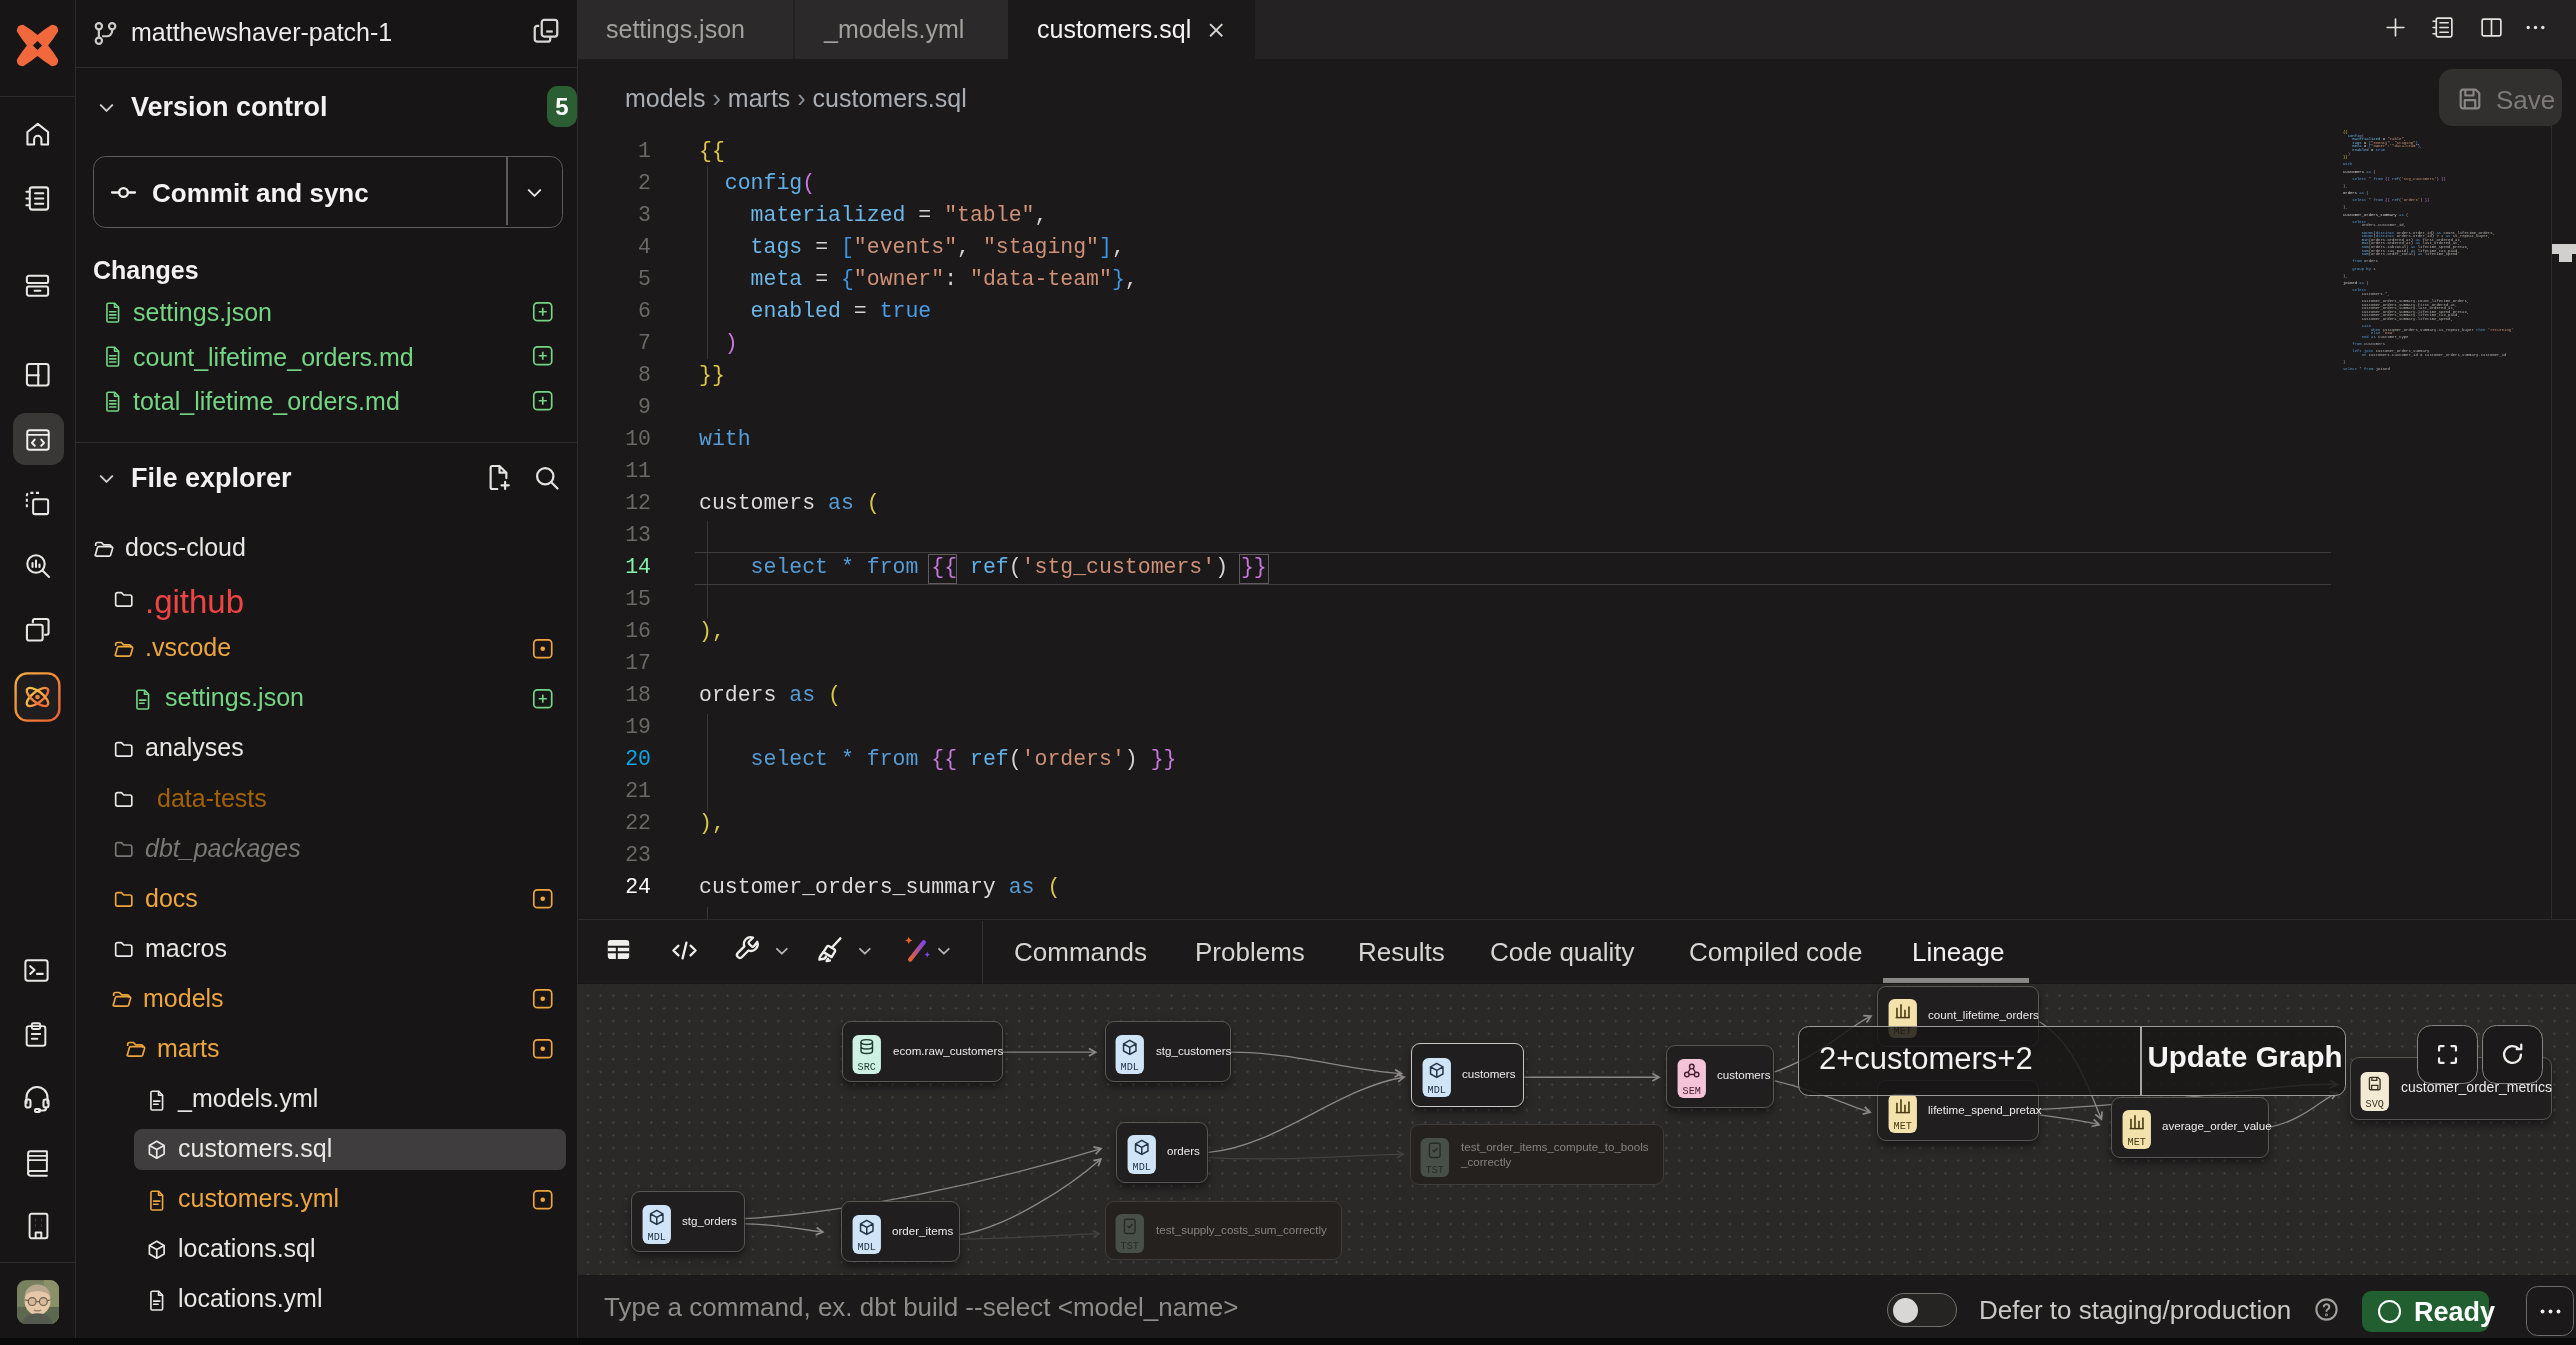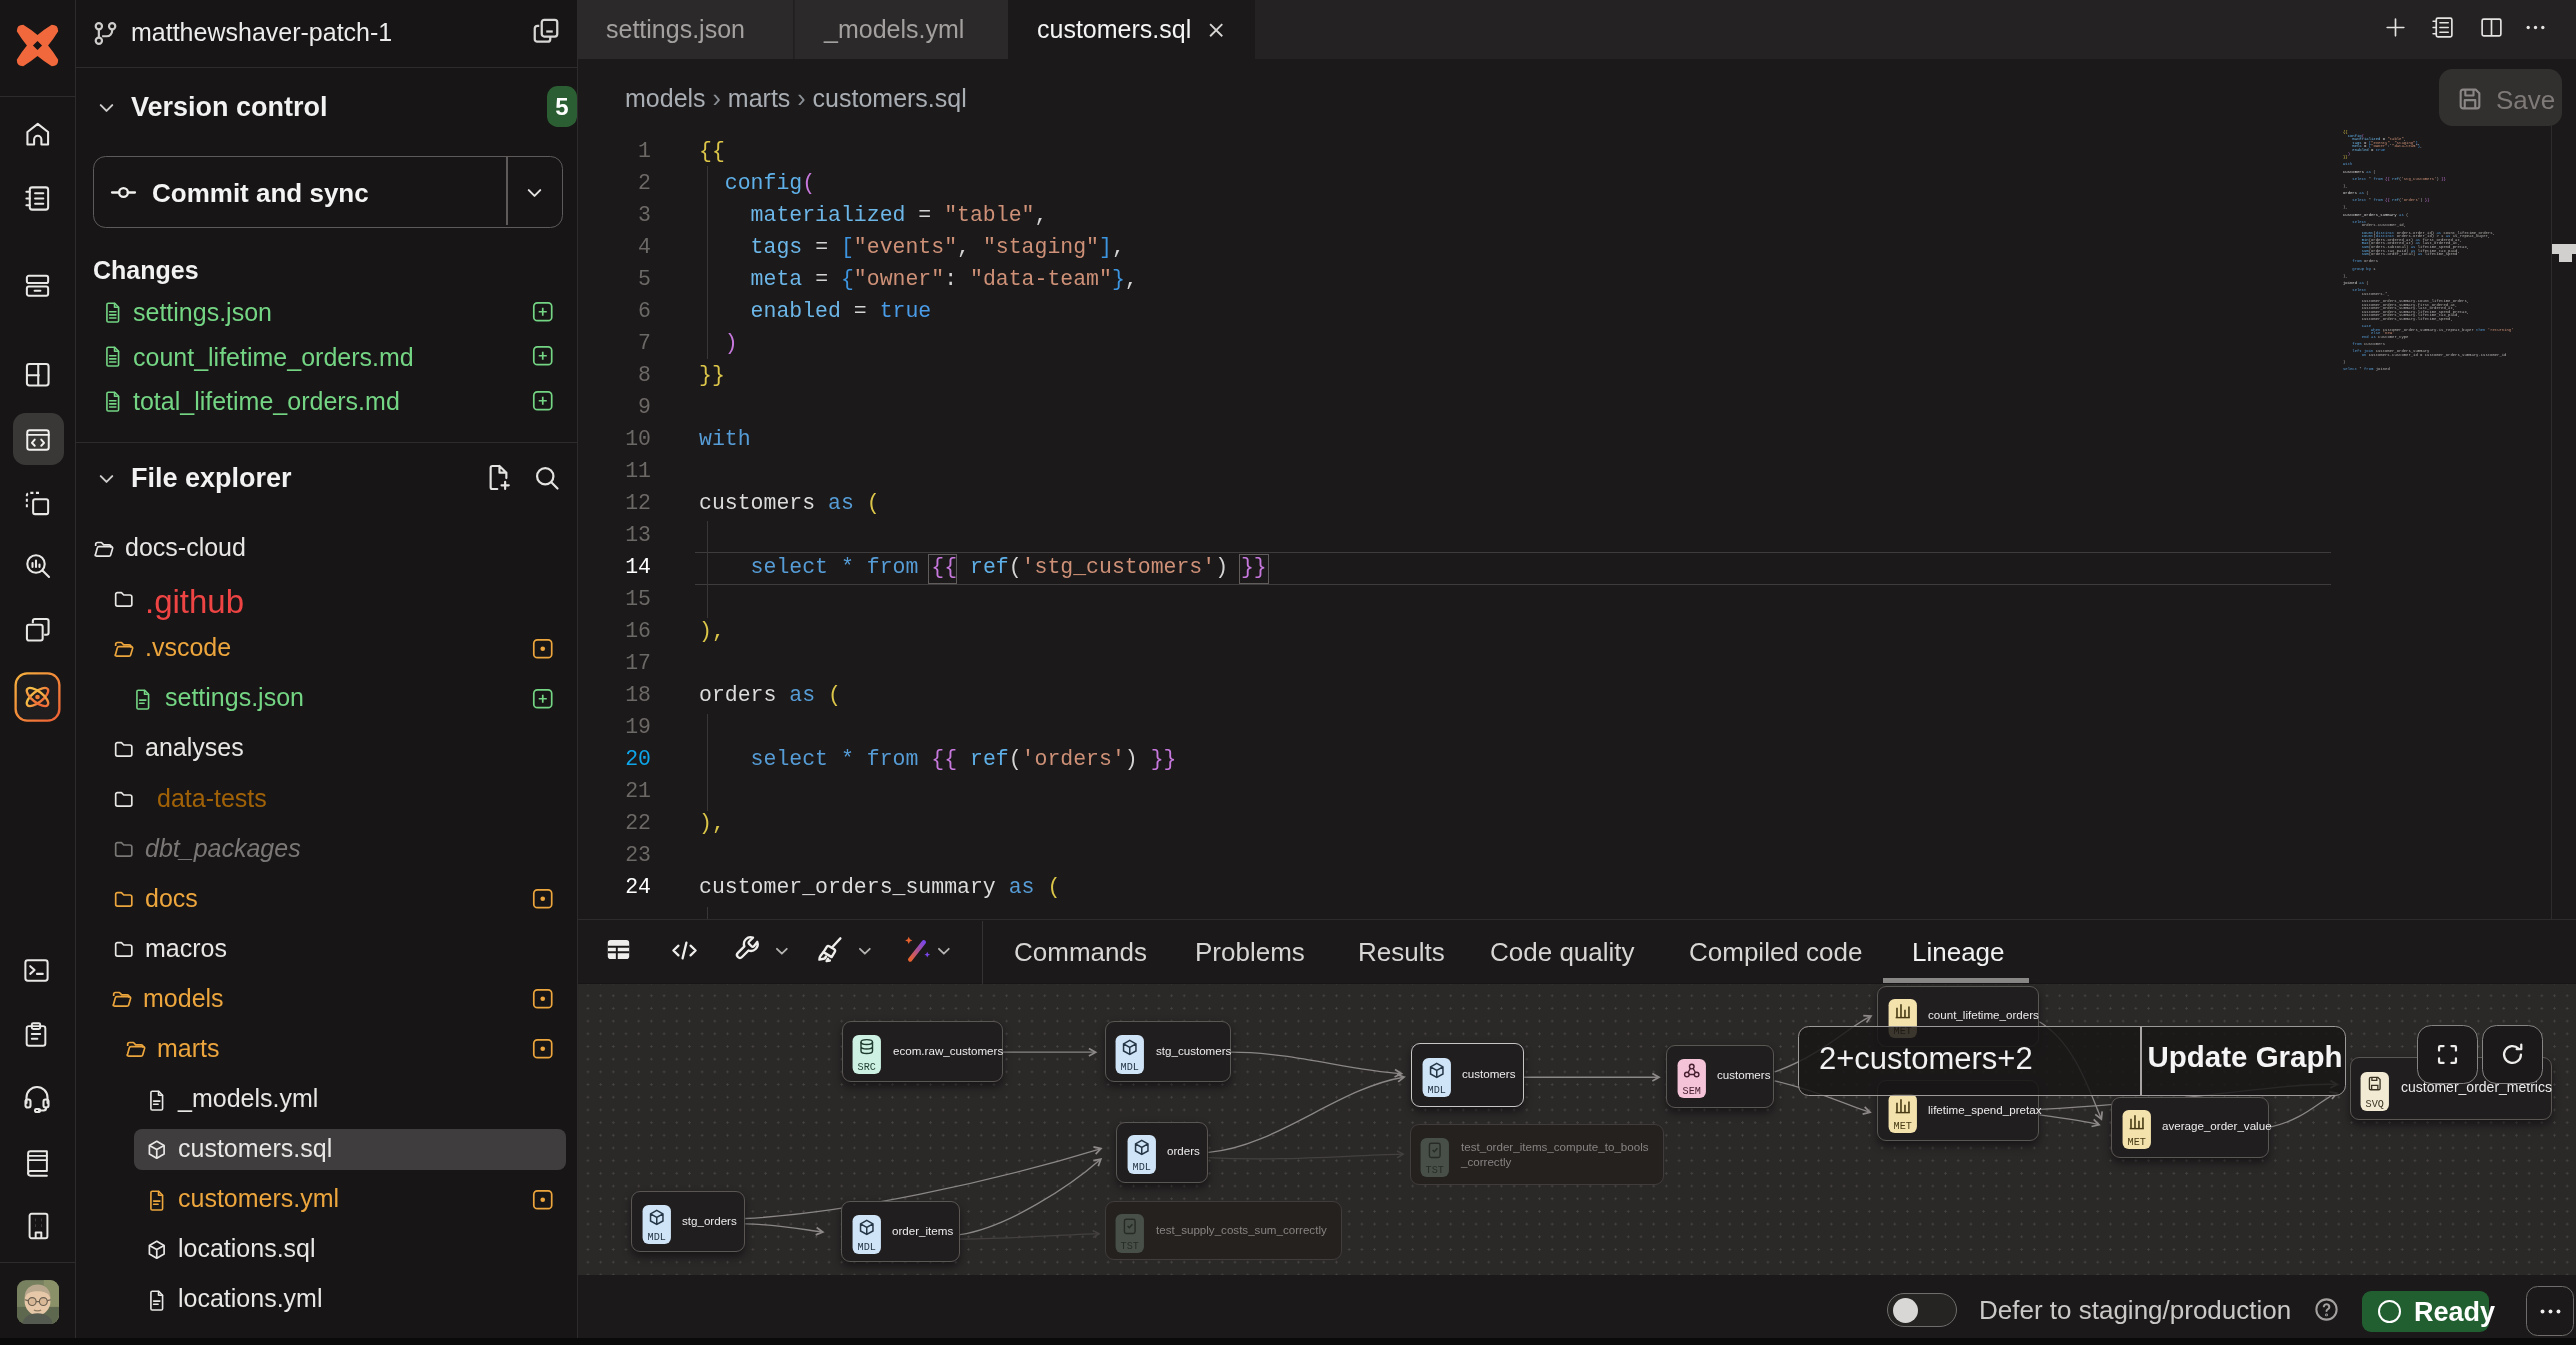--- a/index.html
+++ b/index.html
@@ -369,21 +369,21 @@
 <span style="color:#6b6866">4</span>
 <span style="color:#6b6866">5</span>
 <span style="color:#6b6866">6</span>
 <span style="color:#6b6866">7</span>
 <span style="color:#6b6866">8</span>
 <span style="color:#6b6866">9</span>
 <span style="color:#6b6866">10</span>
 <span style="color:#6b6866">11</span>
 <span style="color:#6b6866">12</span>
 <span style="color:#6b6866">13</span>
-<span style="color:#ffffff">14</span>
+<span style="color:#86efac">14</span>
 <span style="color:#6b6866">15</span>
 <span style="color:#6b6866">16</span>
 <span style="color:#6b6866">17</span>
 <span style="color:#6b6866">18</span>
 <span style="color:#6b6866">19</span>
 <span style="color:#0ea5e9">20</span>
 <span style="color:#6b6866">21</span>
 <span style="color:#6b6866">22</span>
 <span style="color:#6b6866">23</span>
 <span style="color:#ffffff">24</span></pre>
@@ -693,20 +693,21 @@
 <svg class="abs" style="left:2434px;top:1041px;" width="27" height="27" viewBox="0 0 24 24" fill="none" stroke="#efedec" stroke-width="2" stroke-linecap="round">
       <path d="M4.5 8.5v-3a1 1 0 0 1 1-1h3M15.5 4.5h3a1 1 0 0 1 1 1v3M19.5 15.5v3a1 1 0 0 1-1 1h-3M8.5 19.5h-3a1 1 0 0 1-1-1v-3"></path>
     </svg>
 <div class="abs" style="left:2482px;top:1025px;width:61px;height:59px;background:#1b1919;border:1.8px solid #868382;border-radius:14.3px;"></div>
 <svg class="abs" style="left:2499px;top:1041px;" width="27" height="27" viewBox="0 0 24 24" fill="none" stroke="#efedec" stroke-width="2" stroke-linecap="round" stroke-linejoin="round">
       <path d="M19.5 12a7.5 7.5 0 1 1-2.2-5.3"></path>
       <path d="M19.8 3.2v4.1h-4.1"></path>
     </svg>
 
 <div class="abs" style="left:578px;top:1275px;width:1998px;height:63px;background:#1b1919;"></div>
+<div class="abs txt" style="left:604px;top:1292px;font-size:26px;color:#8f8c8b;">Type a command, ex. dbt build --select &lt;model_name&gt;</div>
 <div class="abs" style="left:1887px;top:1293px;width:70px;height:34px;border:1.8px solid #6f6c6b;border-radius:17px;background:#262323;"></div>
 <div class="abs" style="left:1893px;top:1298px;width:25px;height:25px;border-radius:50%;background:#d9d7d6;"></div>
 <div class="abs txt" style="left:1979px;top:1295px;font-size:26px;color:#cbc9c8;">Defer to staging/production</div>
 <svg class="abs" style="left:2313px;top:1296px;" width="27" height="27" viewBox="0 0 24 24" fill="none" stroke="#a3a09f" stroke-width="1.8">
       <circle cx="12" cy="12" r="9"></circle>
       <path d="M9.6 9.2a2.5 2.5 0 0 1 4.9.7c0 1.6-2.5 2-2.5 3.4" stroke-linecap="round"></path>
       <circle cx="12" cy="16.8" r=".4" fill="#a3a09f"></circle>
     </svg>
 <div class="abs" style="left:2362px;top:1291px;width:127px;height:41px;border-radius:9px;background:#215f31;"></div>
 <div class="abs" style="left:2378px;top:1300px;width:23px;height:23px;border:2.1px solid #fff;border-radius:50%;"></div>

